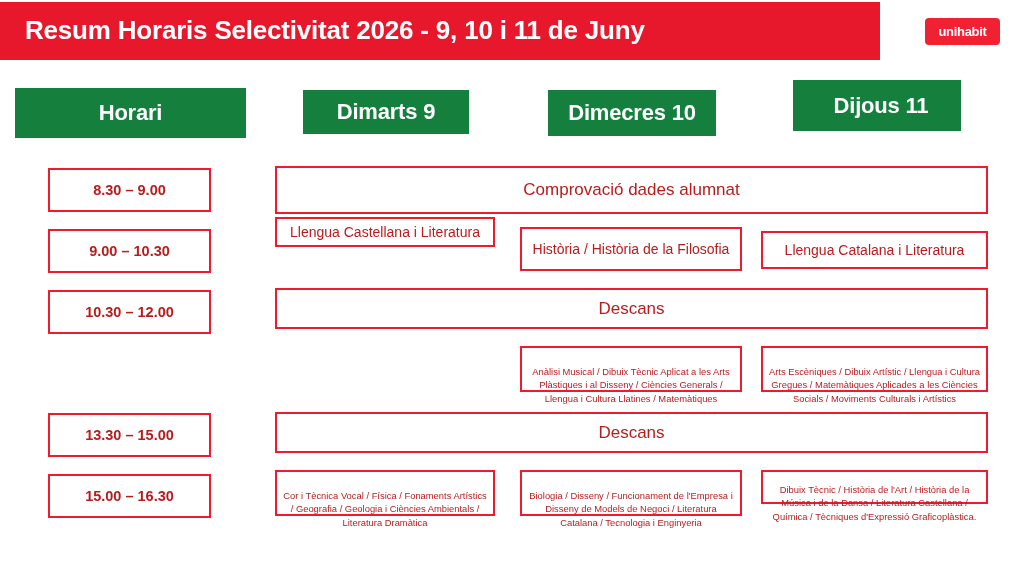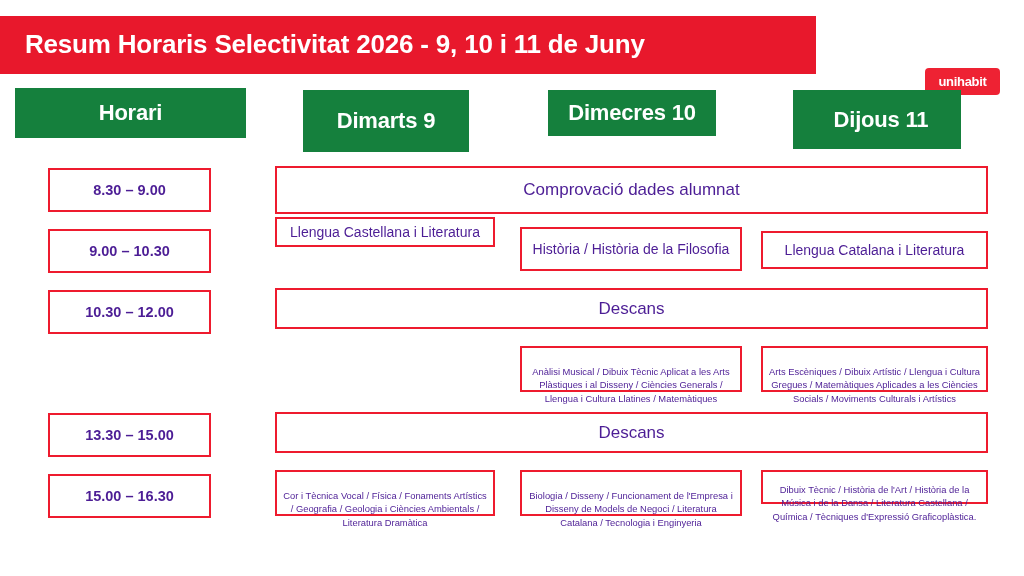--- a/index.html
+++ b/index.html
@@ -17,22 +17,22 @@
     position: relative;
     width: 1024px;
     height: 576px;
     background: #ffffff;
   }
 
   
   .banner {
     position: absolute;
     left: 0;
-    top: 16px;
-    width: 816px;
+    top: 2px;
+    width: 880px;
     height: 58px;
     background: #E8182C;
   }
   .banner-title {
     position: absolute;
     left: 25px;
     top: 13px;
     font-size: 26px;
     font-weight: bold;
     color: #ffffff;
@@ -43,21 +43,20 @@
     position: absolute;
     left: 925px;
     top: 16px;
     width: 75px;
     height: 27px;
     background: #EE2233;
     border-radius: 4px;
     display: flex;
     align-items: center;
     justify-content: center;
-    margin-top: 36px;
   }
   .logo-text {
     font-size: 13px;
     font-weight: bold;
     color: #ffffff;
     letter-spacing: -0.3px;
   }
 
   
   .col-head {
@@ -69,35 +68,35 @@
     box-sizing: border-box;
   }
   .col-head span {
     color: #ffffff;
     font-size: 22px;
     font-weight: bold;
     letter-spacing: -0.2px;
     white-space: nowrap;
   }
   .ch-0 { left: 15px;  top: 88px; width: 231px; height: 50px; }
-  .ch-1 { left: 303px; top: 90px; width: 166px; height: 62px; }
+  .ch-1 { left: 303px; top: 90px; width: 166px; height: 44px; }
   .ch-2 { left: 548px; top: 90px; width: 168px; height: 46px; }
-  .ch-3 { left: 793px; top: 90px; width: 168px; height: 59px; padding-left: 8px; }
+  .ch-3 { left: 793px; top: 80px; width: 168px; height: 51px; padding-left: 8px; }
 
   
   .cell {
     position: absolute;
     border: 2px solid #EE1B2E;
     background: #ffffff;
     box-sizing: border-box;
     display: flex;
     align-items: center;
     justify-content: center;
     text-align: center;
-    color: #4c1d95;
+    color: #b91c1c;
   }
   .cell .txt {
     display: block;
     padding: 0 6px;
     line-height: 1.28;
   }
 
   
   .time-cell { font-size: 14.5px; font-weight: bold; }
 

